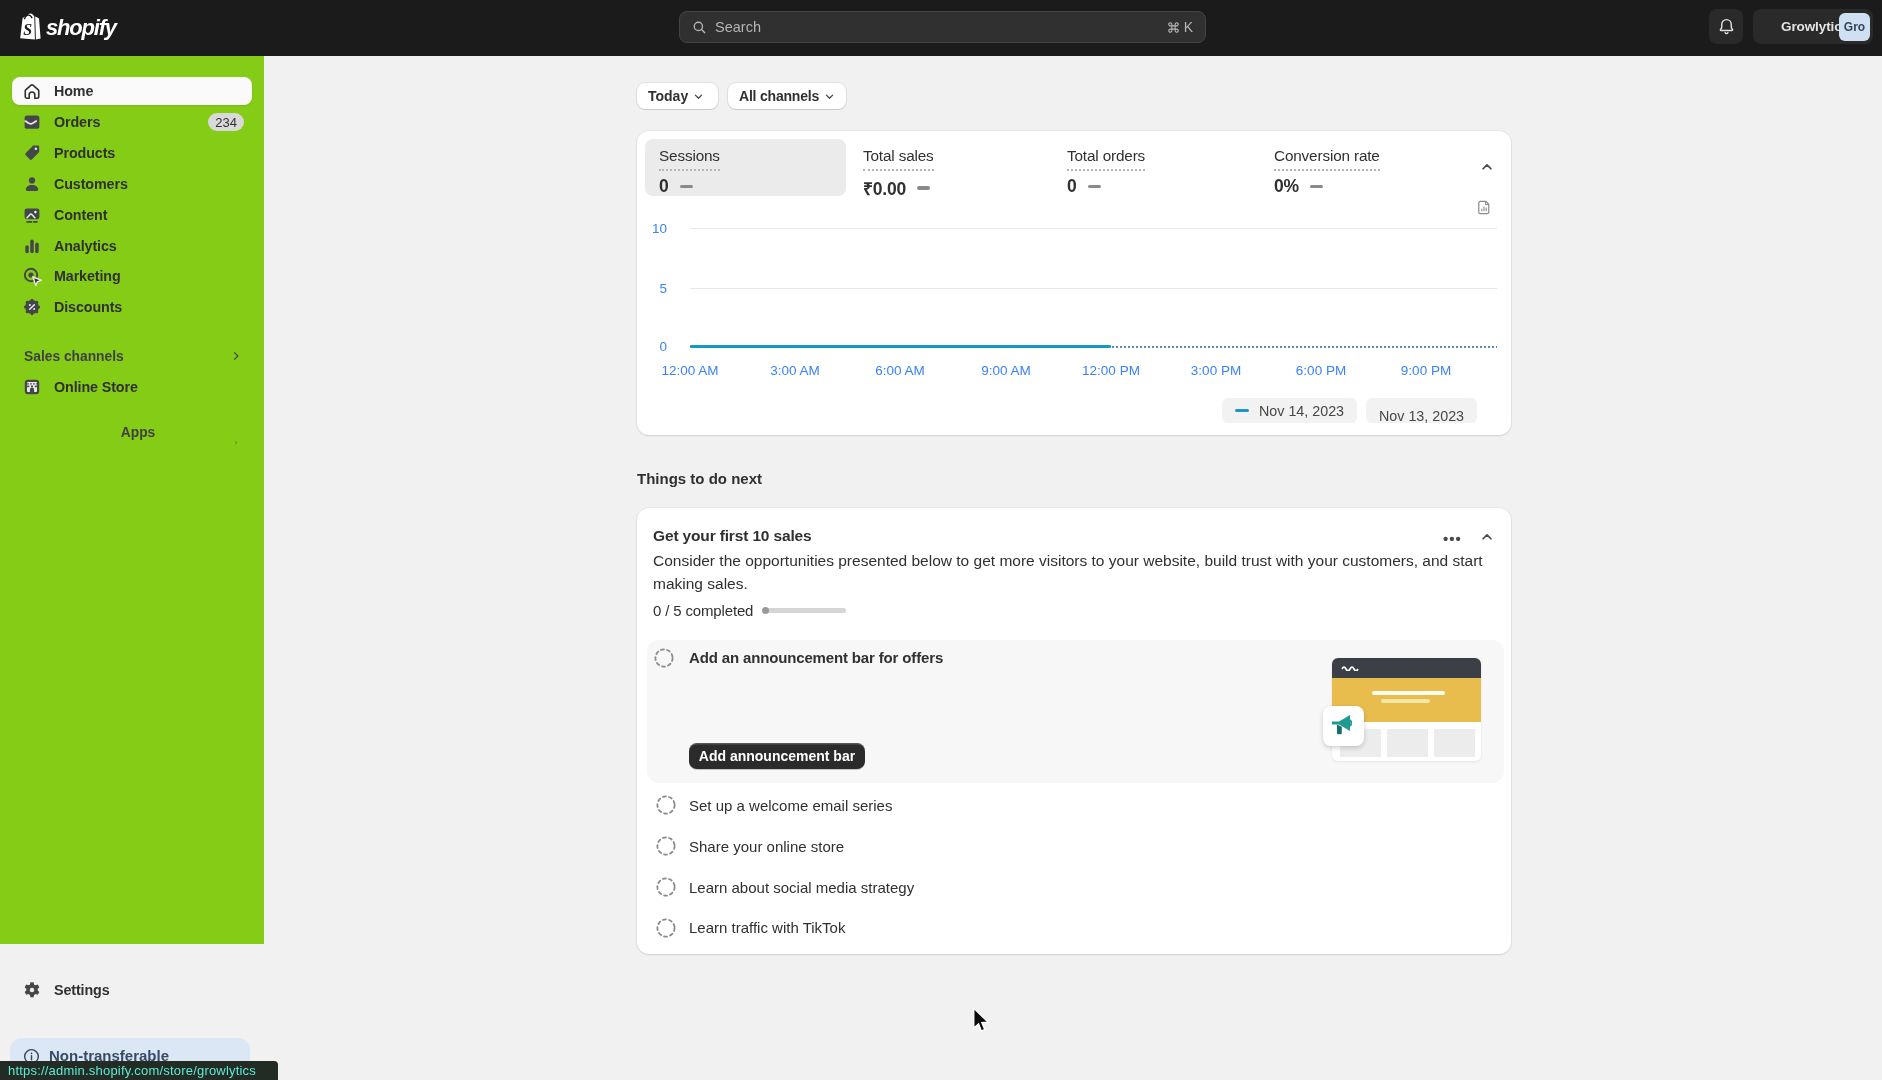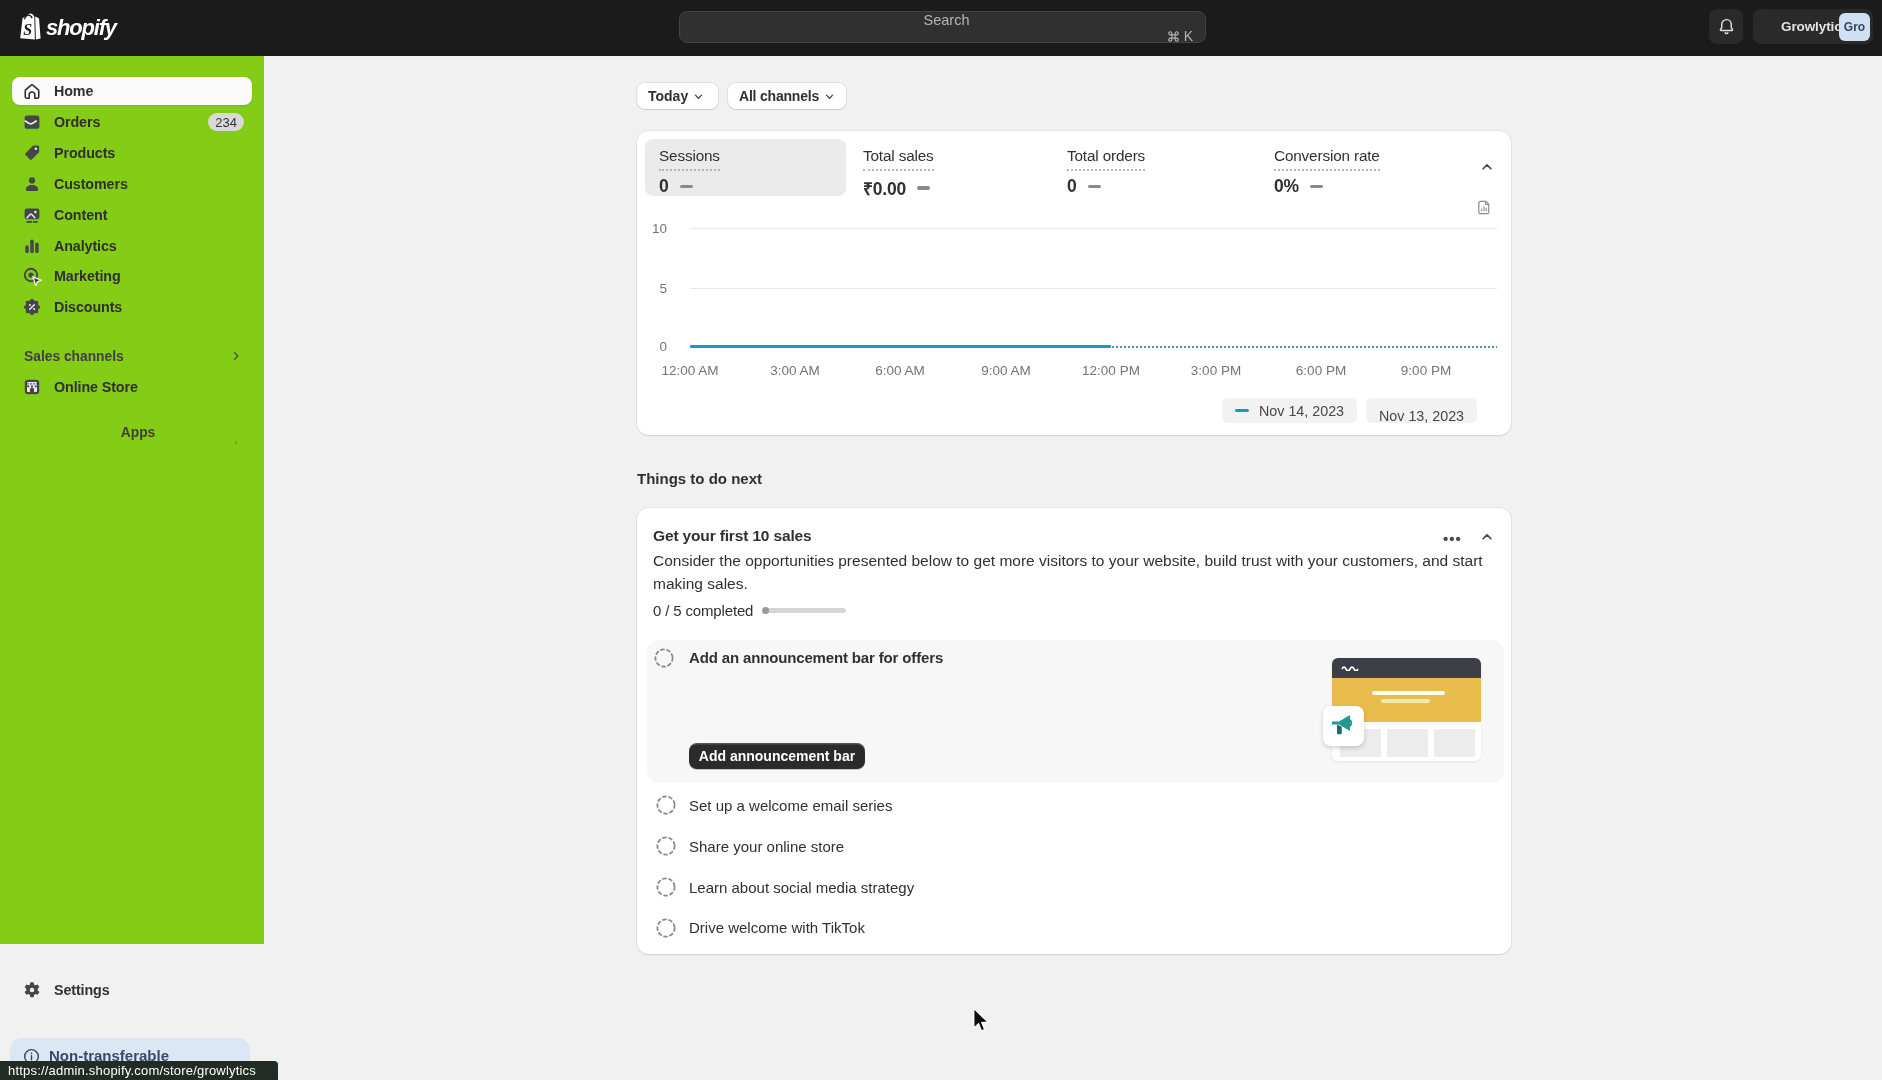--- a/index.html
+++ b/index.html
@@ -3,21 +3,21 @@
 <meta charset="utf-8">
 <style>
 * { margin:0; padding:0; box-sizing:border-box; }
 html,body { width:1882px; height:1080px; overflow:hidden; }
 body { position:relative; background:#f1f1f1; font-family:"Liberation Sans",sans-serif; color:#303030; }
 
 
 .topbar { position:absolute; left:0; top:0; width:1882px; height:56px; background:#1b1b1b; }
 .logo { position:absolute; left:19px; top:13px; display:flex; align-items:center; }
 .logoword { color:#fff; font-size:22px; font-weight:bold; font-style:italic; letter-spacing:-1.2px; margin-left:5px; }
-.search { position:absolute; left:679px; top:11px; width:527px; height:32px; background:#303030; border:1px solid #434343; border-radius:8px; display:flex; align-items:center; padding:0 12px;flex-direction:column; }
+.search { position:absolute; left:679px; top:11px; width:527px; height:32px; background:#303030; border:1px solid #434343; border-radius:8px; display:flex; align-items:center; padding:0 12px; }
 .search .stext { color:#b5b5b5; font-size:14.5px; margin-left:8px; }
 .search .kbd { margin-left:auto; color:#b5b5b5; font-size:14px; display:flex; align-items:center; gap:4px; }
 .iconbtn { position:absolute; background:#2a2a2a; border-radius:8px; display:flex; align-items:center; justify-content:center; }
 .bell { left:1709px; top:9px; width:34px; height:35px; }
 .account { left:1753px; top:9px; width:120px; height:35px; justify-content:flex-start; padding-left:28px; }
 .account .aname { color:#e3e3e3; font-size:13.5px; font-weight:bold; letter-spacing:-0.1px; }
 .avatar { position:absolute; right:3px; top:3.5px; width:31px; height:28px; background:#cfe0f2; border-radius:6px; display:flex; align-items:center; justify-content:center; color:#37455c; font-size:12px; font-weight:bold; }
 
 
 .sidebar { position:absolute; left:0; top:56px; width:264px; height:888px; background:#84cc16; }
@@ -28,32 +28,32 @@
 .badge { position:absolute; right:8px; background:#d9d9d9; border-radius:9px; padding:1.5px 7px; font-size:13px; color:#303030; }
 .navhead { position:absolute; left:24px; width:228px; display:flex; align-items:center; font-size:13.8px; font-weight:bold; color:#404040; }
 .navhead svg { margin-left:auto; margin-right:10px; }
 
 
 .btnwhite { position:absolute; top:83px; height:26px; white-space:nowrap; background:#fff; border-radius:8px; box-shadow:0 0 0 1px rgba(0,0,0,0.07), 0 1px 1px rgba(0,0,0,0.1); display:flex; align-items:center; padding:0 12px; font-size:14px; font-weight:bold; color:#303030; gap:7px; }
 .card { position:absolute; background:#fff; border-radius:12px; box-shadow:0 1px 2px rgba(26,26,26,0.11), 0 0 0 1px rgba(0,0,0,0.04); }
 .metric-title { font-size:15.3px; color:#303030; display:inline-block; border-bottom:2px dotted #b5b5b5; padding-bottom:4px; letter-spacing:-0.15px; }
 .metric-val { font-size:17.5px; font-weight:bold; color:#303030; display:flex; align-items:center; letter-spacing:-0.2px; }
 .mdash { display:inline-block; width:13px; height:3.5px; background:#8a8a8a; border-radius:2px; margin-left:11px; }
-.axis { position:absolute; font-size:13.5px; color:#737373; }
+.axis { position:absolute; font-size:13.5px; color:#3b82f6; }
 .gridline { position:absolute; height:1px; background:#e7e7e7; }
 .legend { position:absolute; height:25px; background:#f2f2f2; border-radius:6px; display:flex; align-items:center; padding:0 13px; font-size:14.3px; color:#474747; gap:10px; }
 
 .h2 { font-size:15px; font-weight:bold; color:#303030; }
 .para { font-size:15.5px; color:#303030; line-height:22.5px; }
 .darkbtn { position:absolute; background:#2b2b2b; color:#fff; border-radius:8px; display:flex; align-items:center; justify-content:center; font-size:14px; font-weight:bold; box-shadow:inset 0 1.5px 0 rgba(255,255,255,0.2), 0 1px 0 rgba(0,0,0,0.2); }
 .todo { position:absolute; display:flex; align-items:center; gap:13px; font-size:15px; color:#303030; }
 
 
 .planpill { position:absolute; left:10px; top:982px; width:240px; height:98px; background:#dbe7f4; border-radius:12px; display:flex; align-items:flex-start; padding:9px 0 0 12px; }
-.tooltip { position:absolute; left:0px; top:1061px; height:19px; background:#222b24; border-top-right-radius:4px; color:#ffffff; font-size:13px; display:flex; align-items:center; padding:0 10px 0 8px; letter-spacing:0.2px; }
+.tooltip { position:absolute; left:0px; top:1061px; height:19px; background:#222b24; border-top-right-radius:4px; color:#5eead4; font-size:13px; display:flex; align-items:center; padding:0 10px 0 8px; letter-spacing:0.2px; }
 </style>
 </head>
 <body>
 
 <div class="topbar">
   <div class="logo">
     <svg width="22" height="29" viewBox="0 0 22 29">
       <path fill="#fff" d="M3.6 4.9 C5.8 4 7.6 2.6 9.2 1.4 10.6 0.4 12.2 0.3 13.2 1.1 L15.3 3.2 15.9 26.6 1.2 25.2 Z"></path>
       <path fill="#fff" d="M16.2 3.6 19.3 5 C19.8 5.2 20 5.5 20.05 6 L21.6 25.5 16.9 26.5 Z"></path>
       <path d="M5.3 6.3 C6.2 3.6 8 2.2 9.6 2.1 11 2 12.2 2.9 13.1 5.2" fill="none" stroke="#1b1b1b" stroke-width="1.4"></path>
@@ -345,21 +345,21 @@
   <div class="todo" style="left:19px; top:369px;">
     <svg width="20" height="20" viewBox="0 0 20 20">
         <circle cx="10" cy="10" r="8.6" fill="none" stroke="#8a8a8a" stroke-width="1.8" stroke-dasharray="3 3.2" stroke-linecap="round"></circle>
       </svg>
     <span>Learn about social media strategy</span>
   </div>
   <div class="todo" style="left:19px; top:409.5px;">
     <svg width="20" height="20" viewBox="0 0 20 20">
         <circle cx="10" cy="10" r="8.6" fill="none" stroke="#8a8a8a" stroke-width="1.8" stroke-dasharray="3 3.2" stroke-linecap="round"></circle>
       </svg>
-    <span>Drive welcome with TikTok</span>
+    <span>Learn traffic with TikTok</span>
   </div>
 </div>
 
 <div class="tooltip" style="width:278px;">https://admin.shopify.com/store/growlytics</div>
 
 <svg style="position:absolute; left:972px; top:1007px;" width="19" height="27" viewBox="0 0 19 27">
     <path d="M1.8 1.4 L1.8 21 L6.6 16.8 L9.4 23.9 L12.7 22.5 L9.8 15.6 L16 15.1 Z" fill="#0b0b0b" stroke="#fff" stroke-width="1.3"></path>
   </svg>
 
 </body></html>

